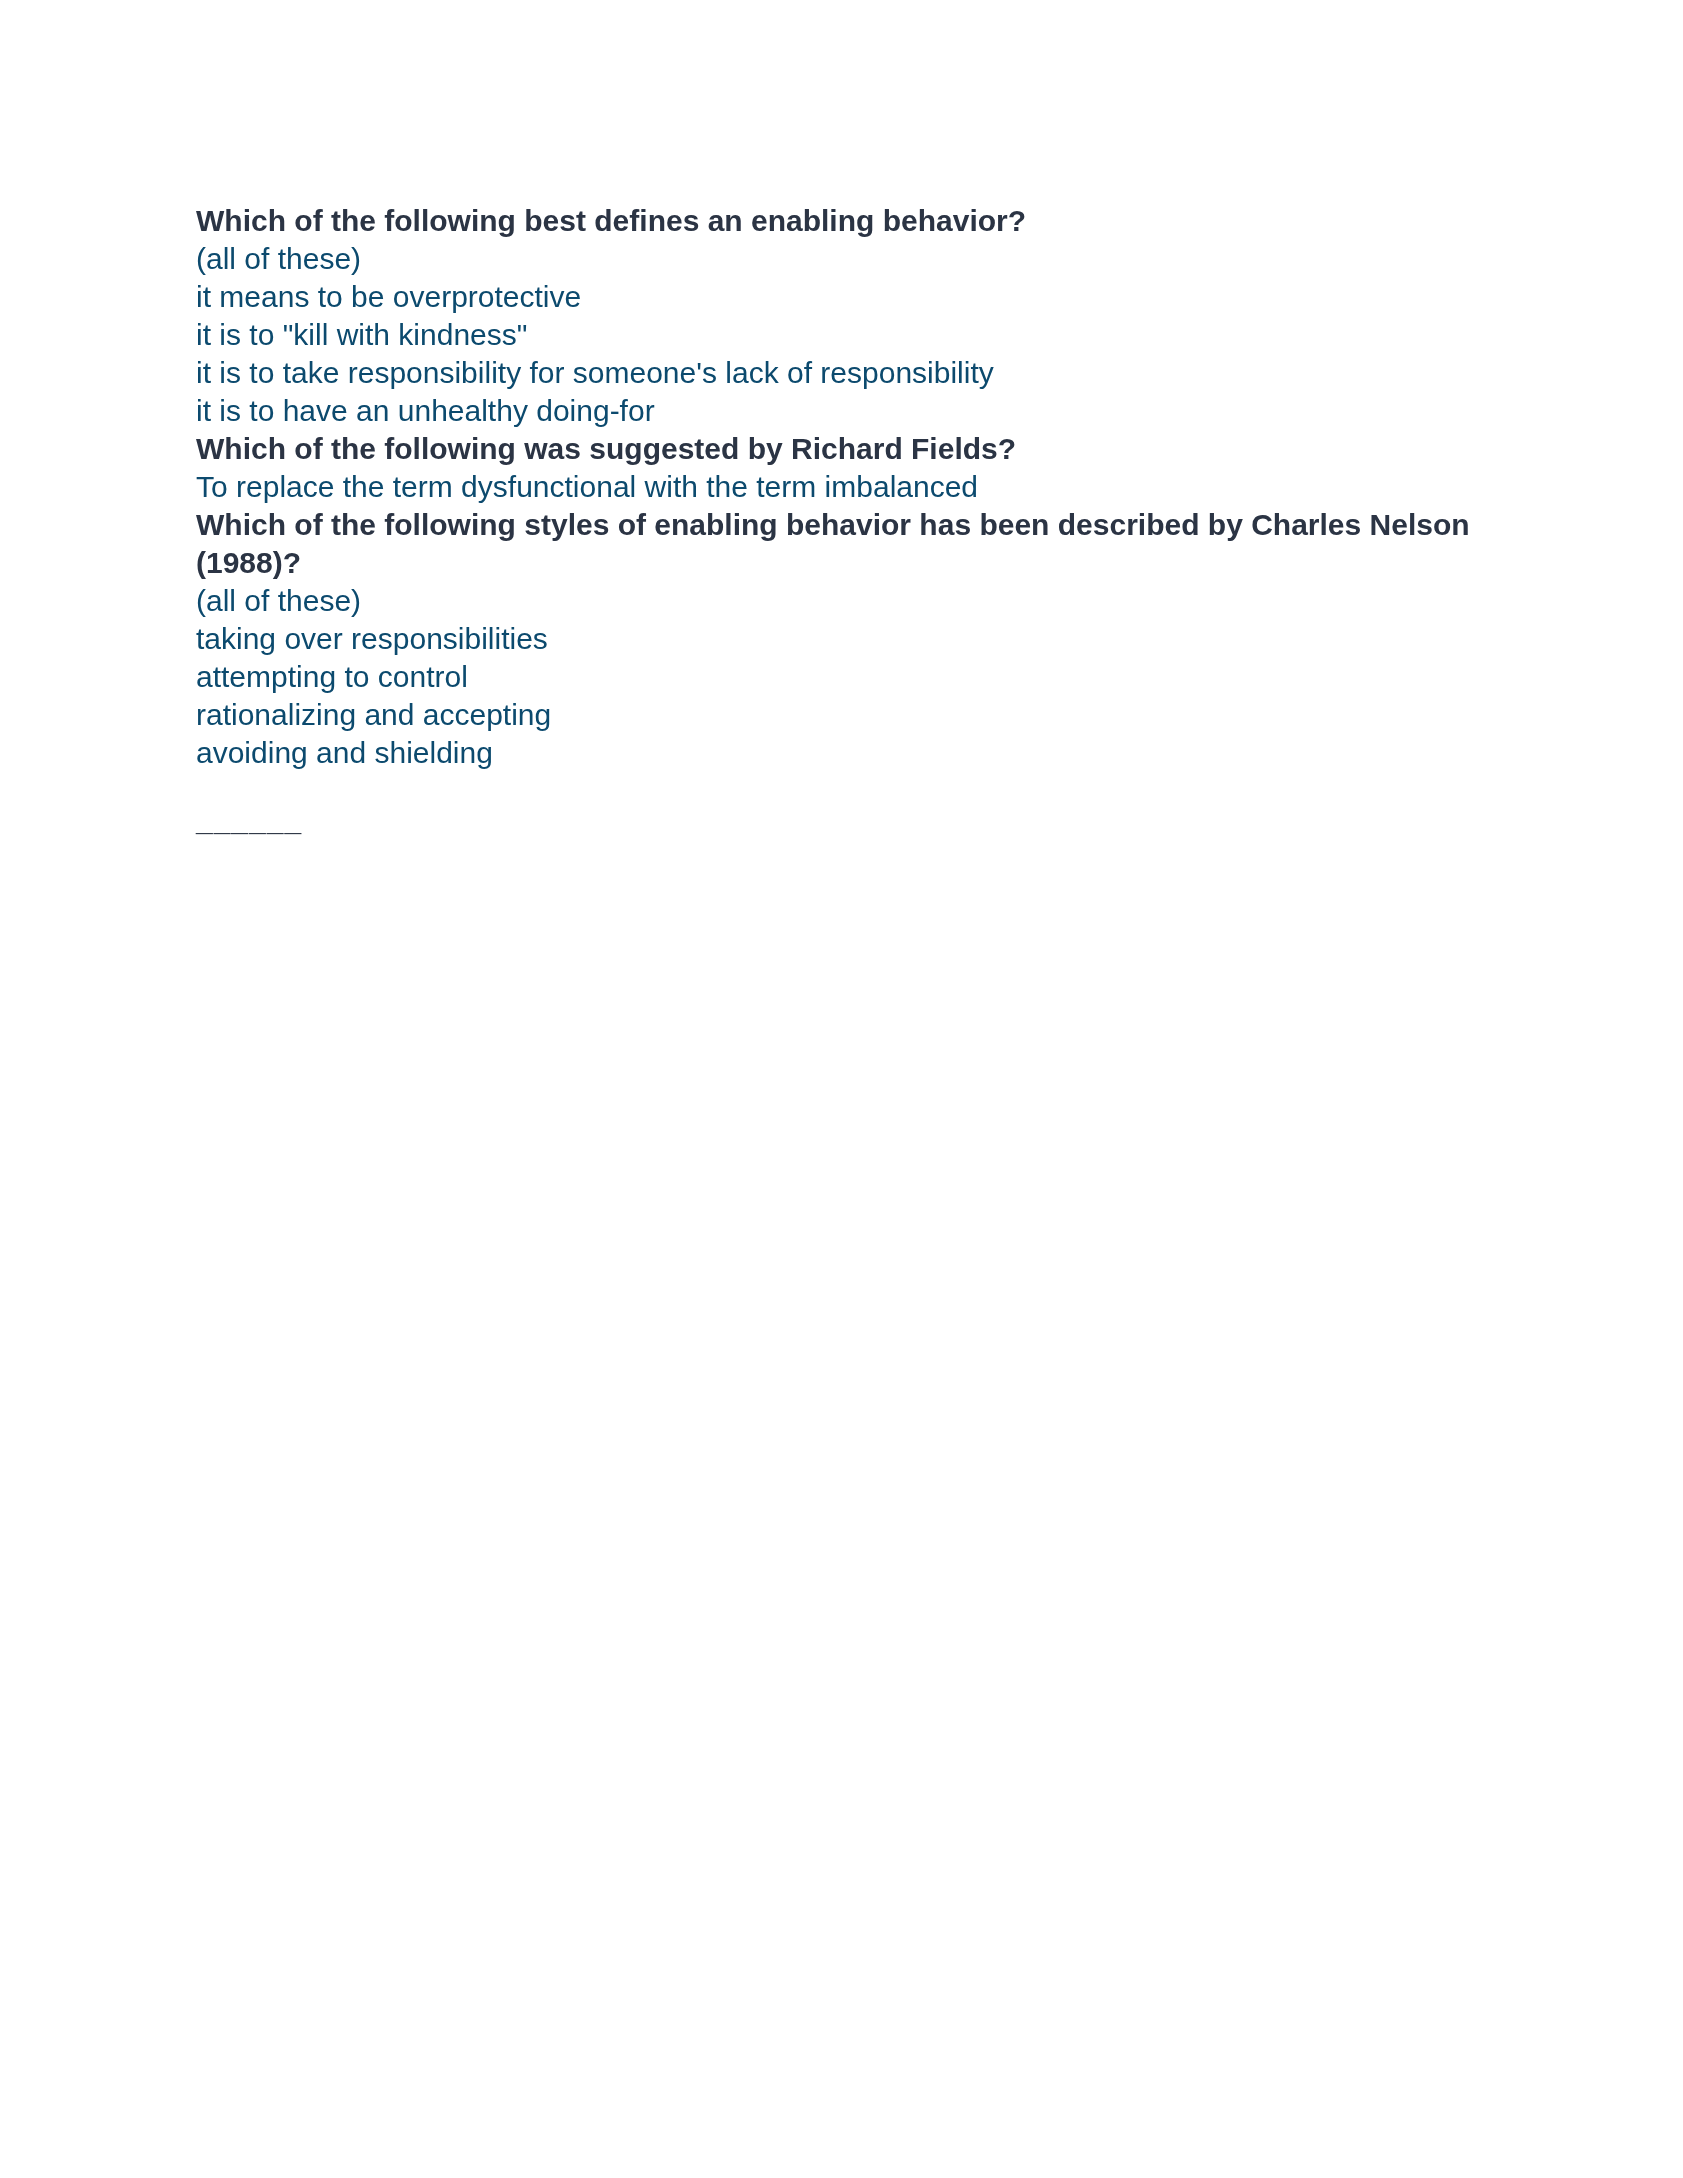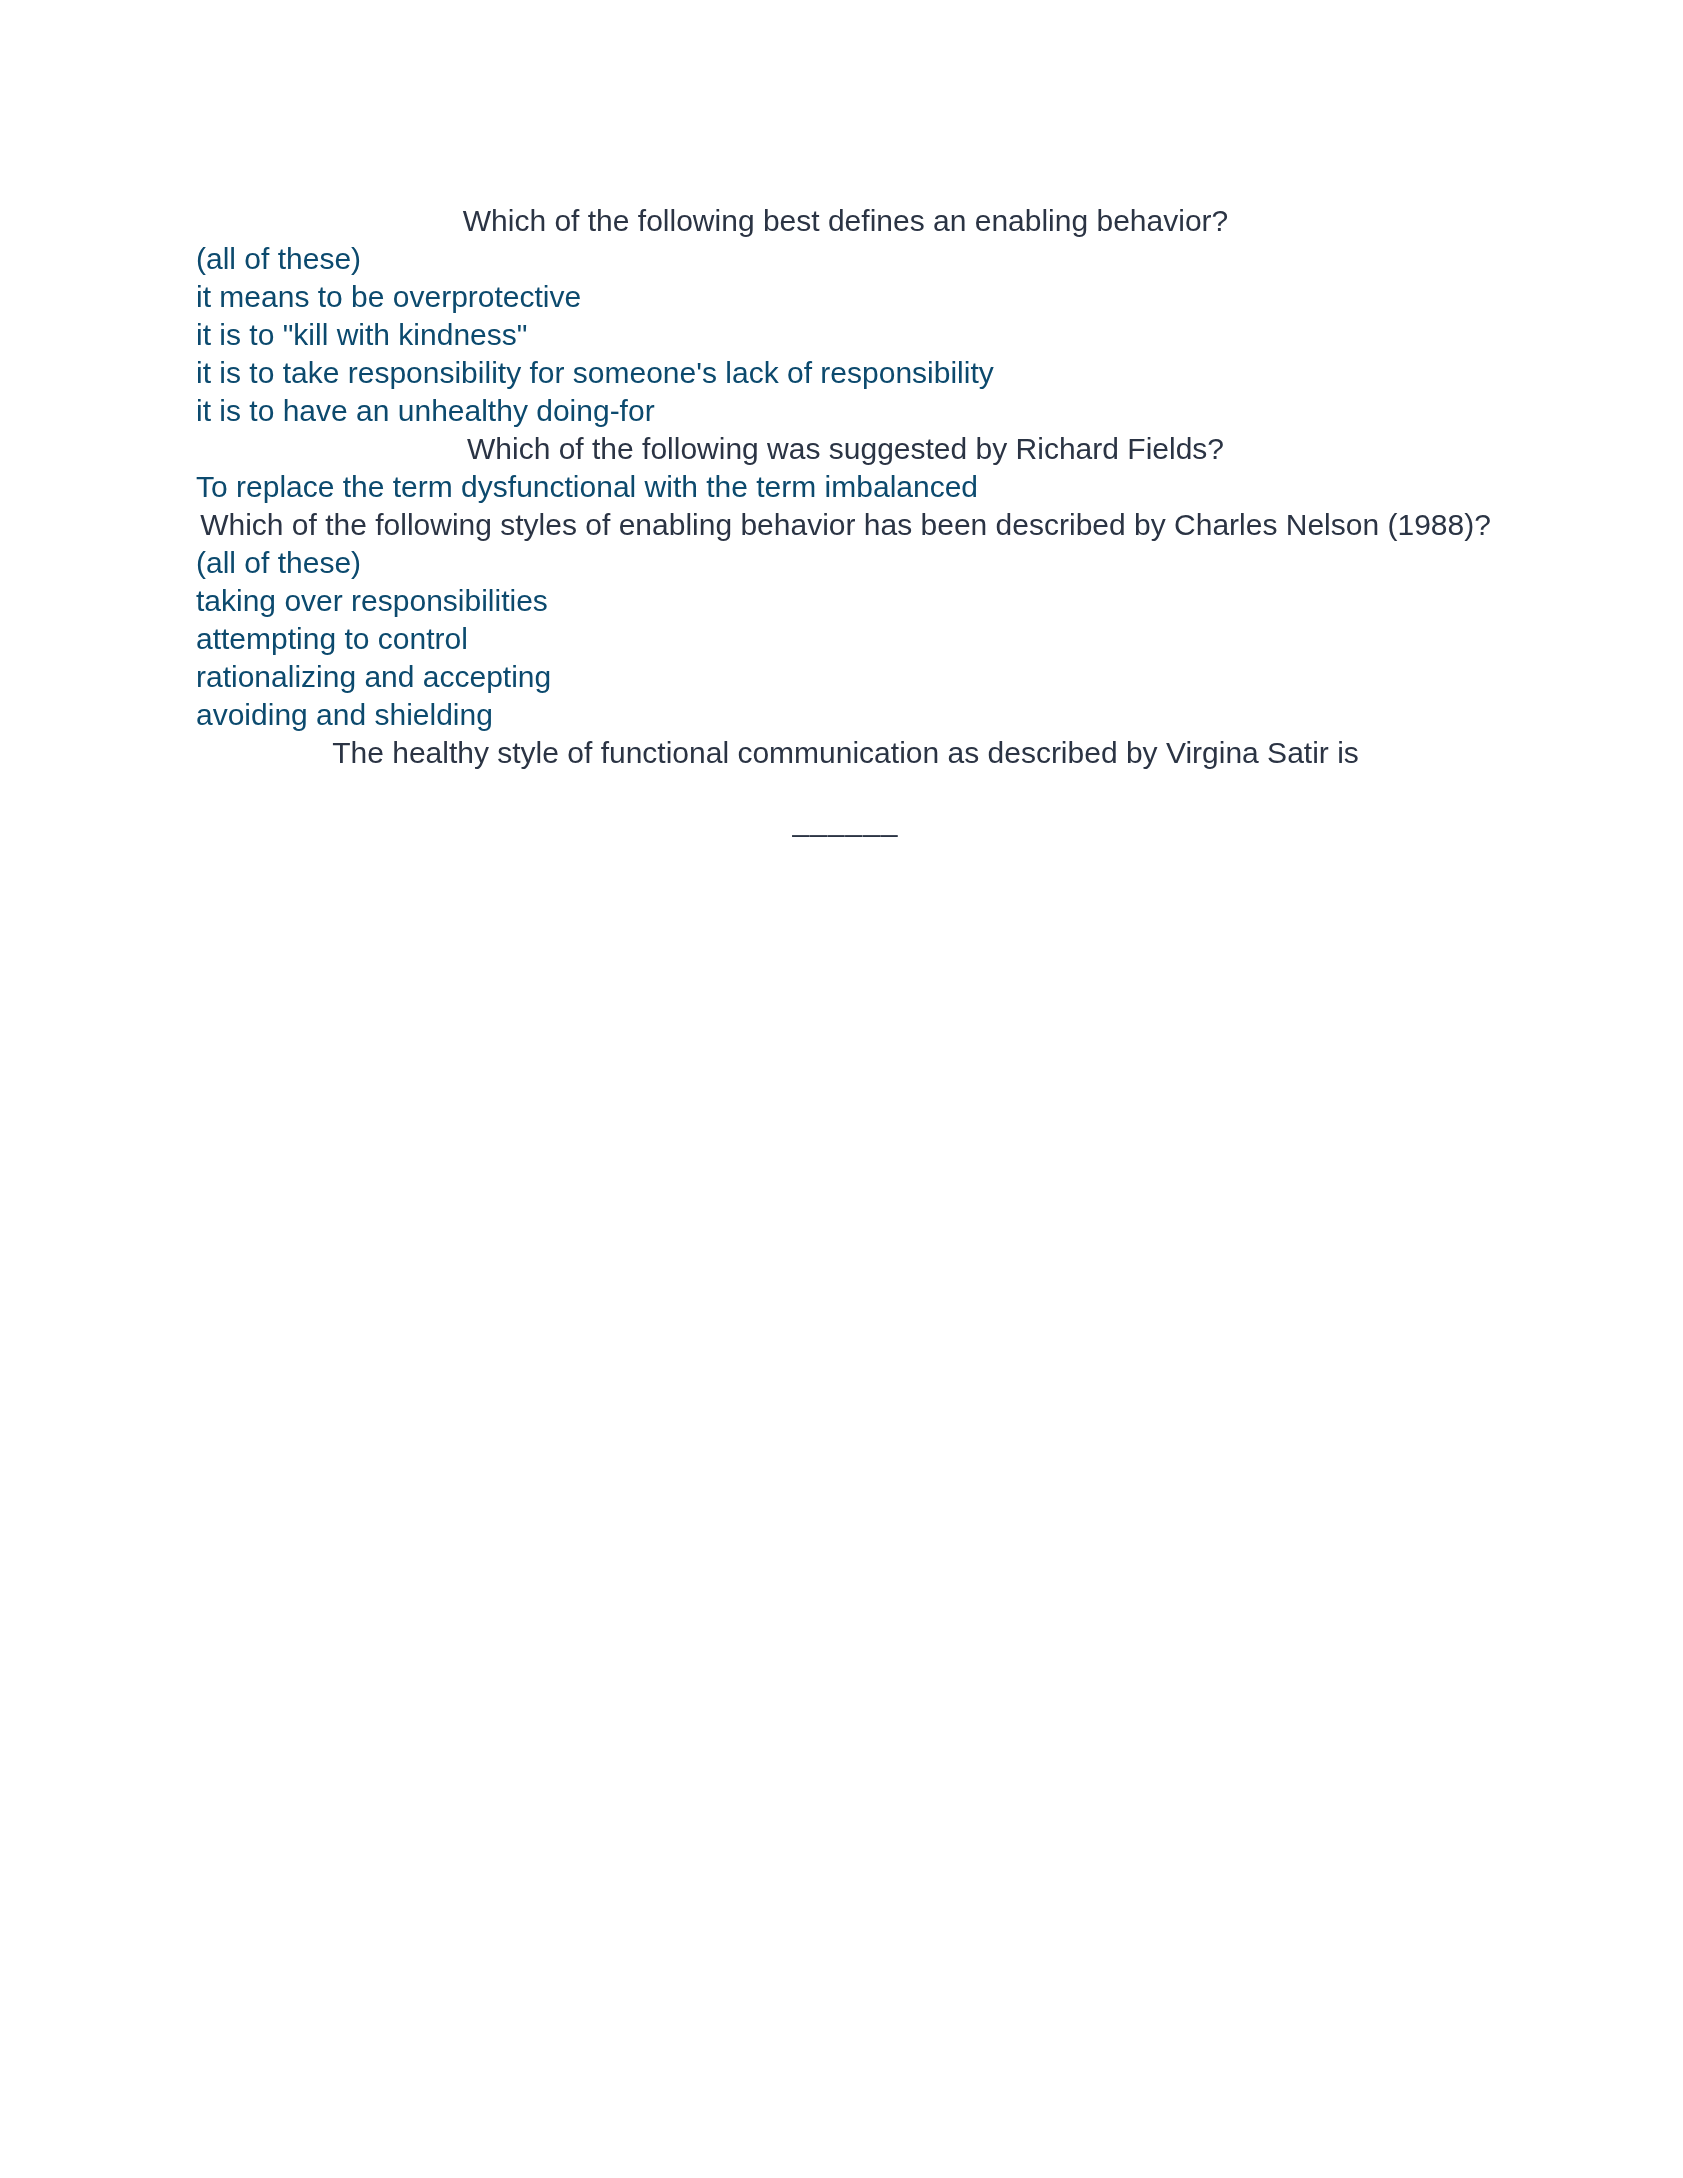--- a/index.html
+++ b/index.html
@@ -17,23 +17,22 @@
     font-family: "Liberation Sans", sans-serif;
     overflow: hidden;
   }
   .page p {
     margin: 0;
     font-size: 30px;
     line-height: 38px;
     max-width: 1299px;
   }
   .q {
-    font-weight: 400;
+    font-weight: 700;
     color: #2b3444;
-    text-align: center;
   }
   .q-multi {
     line-height: 56px;
   }
   .a {
     font-weight: 400;
     color: #0c4a6e;
   }
   .qline { display: block; }
   .blank-line { margin-top: 30px; letter-spacing: 1px; }
@@ -71,19 +70,18 @@
 
   <p class="a mb75">taking over responsibilities</p>
 
   <p class="a mb72">attempting to control</p>
 
   <p class="a mb75">rationalizing and accepting</p>
 
   <p class="a mb55">avoiding and shielding</p>
 
   <p class="q mb48">
-    <span class="qline">The healthy style of functional communication as described by Virgina Satir is</span>
     <span class="qline blank-line">______</span>
   </p>
 
 
 </div>
 
 
 </body></html>

